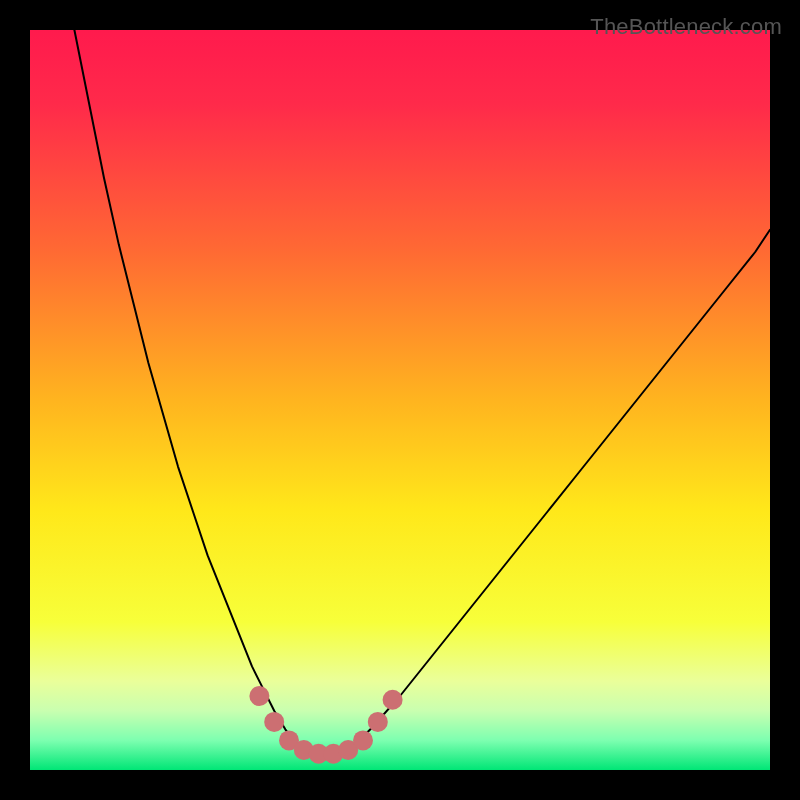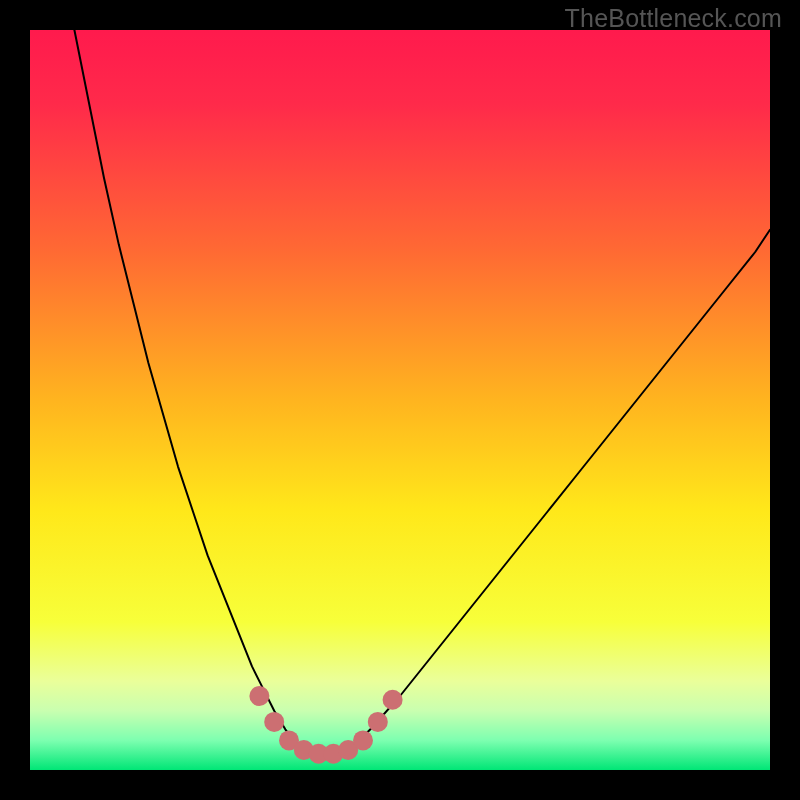--- a/index.html
+++ b/index.html
@@ -14,24 +14,24 @@
   .frame {
     position: absolute;
     left: 0;
     top: 0;
     width: 800px;
     height: 800px;
     background: #000;
   }
   .watermark {
     position: absolute;
-    top: 4px;
+    top: 14px;
     right: 18px;
     color: #555;
-    font-size: 25px;
+    font-size: 22px;
     font-weight: 500;
     letter-spacing: 0.2px;
     z-index: 10;
     user-select: none;
   }
   svg {
     position: absolute;
     left: 0;
     top: 0;
   }

